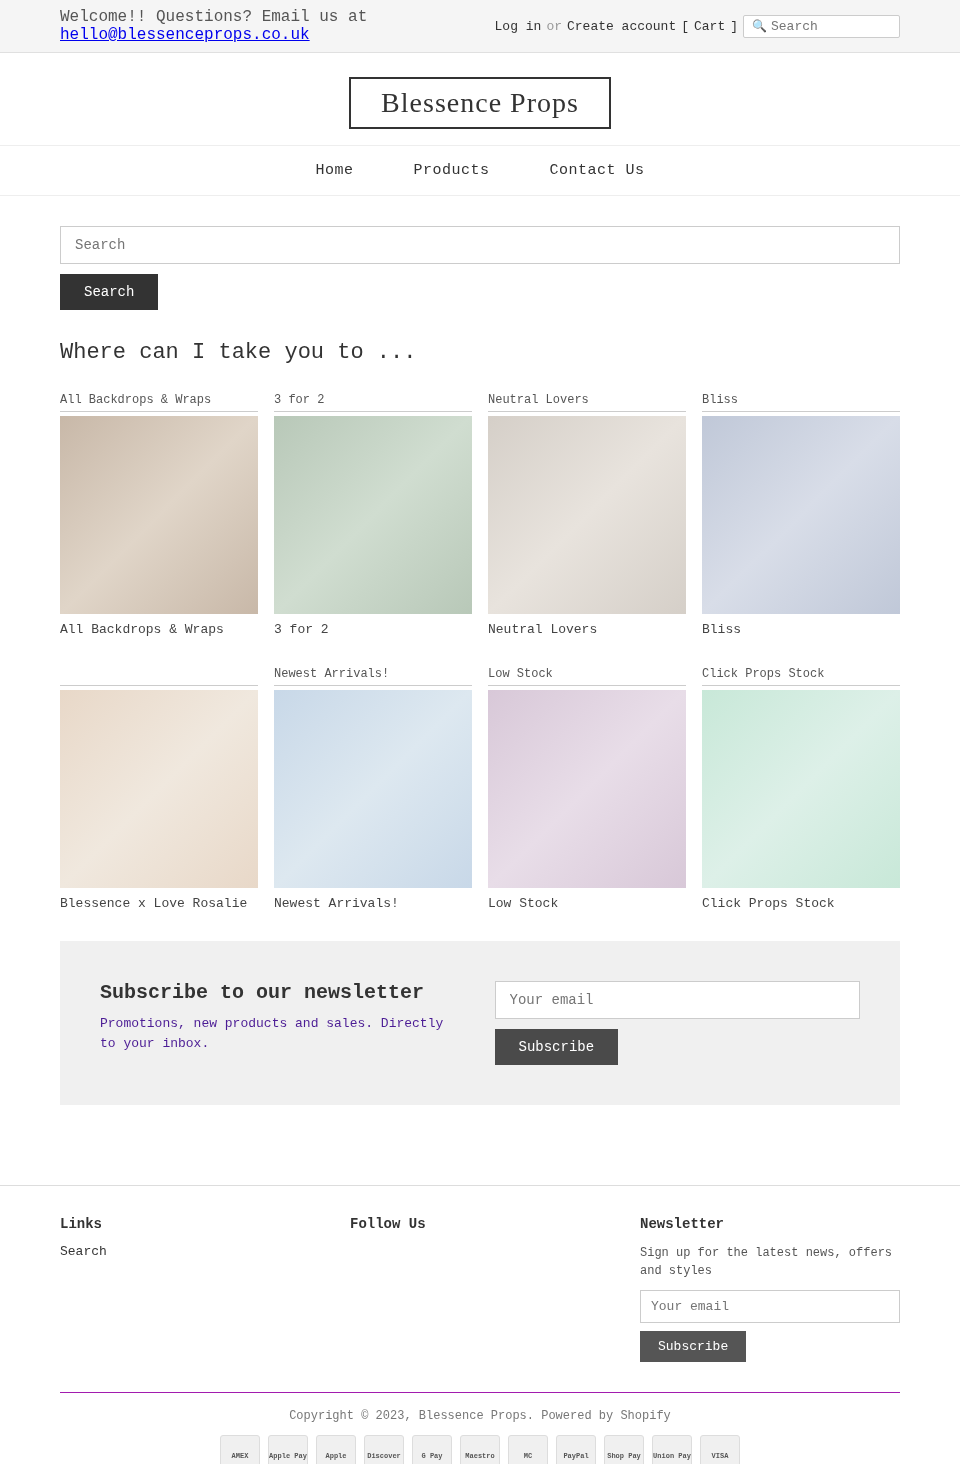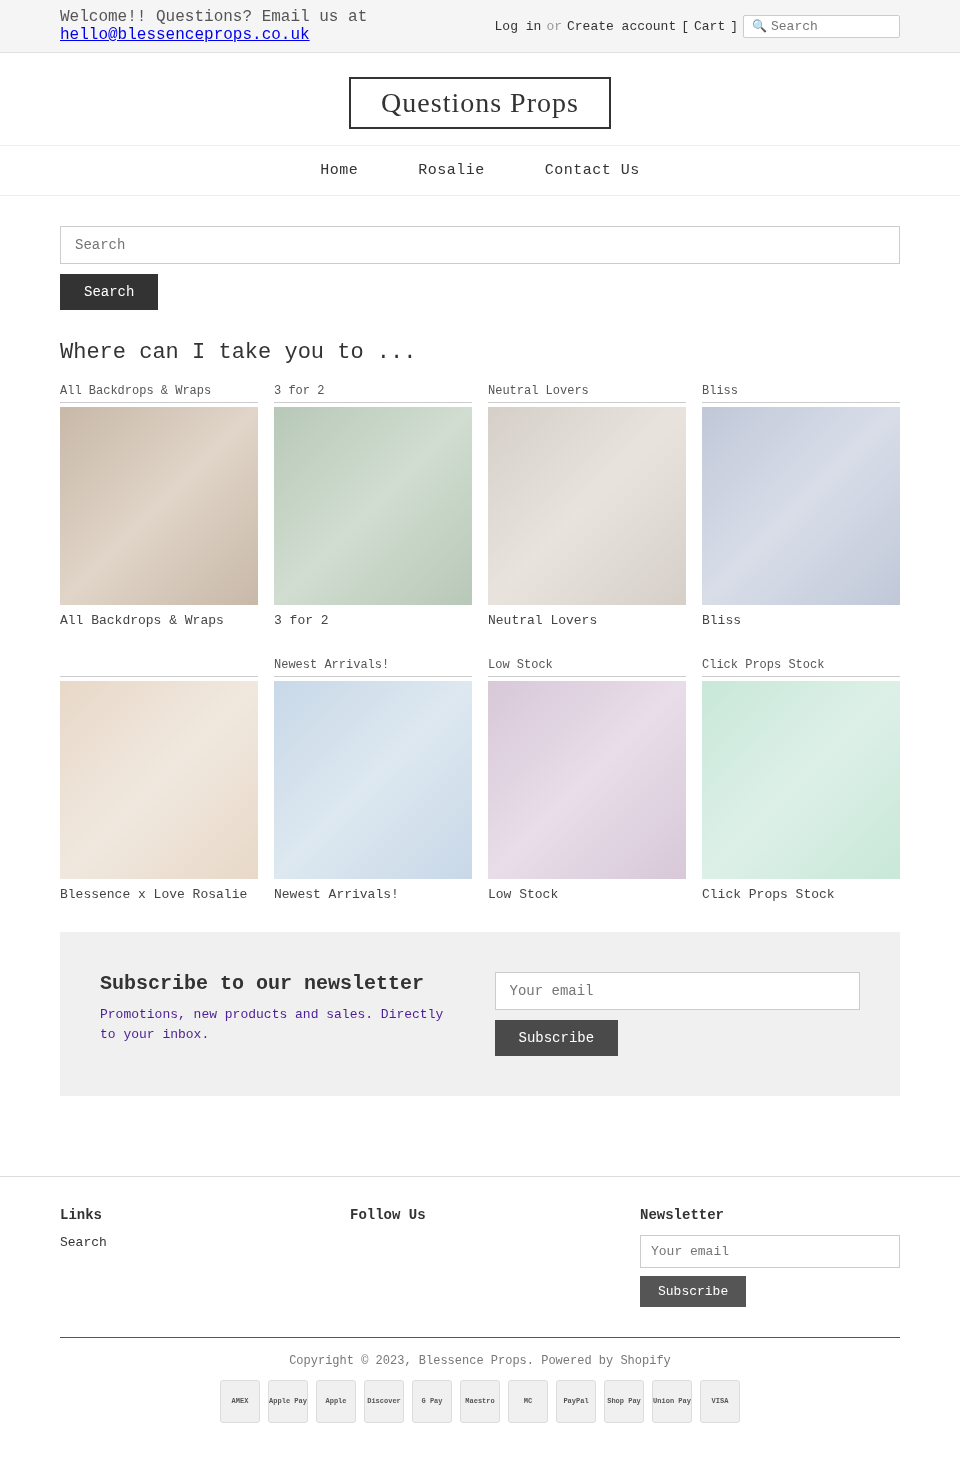--- a/index.html
+++ b/index.html
@@ -96,21 +96,21 @@
       font-size: 14px;
       cursor: pointer;
       font-family: inherit;
       width: fit-content;
     }
 
     
     .section-heading {
       font-size: 22px;
       font-weight: normal;
-      margin-bottom: 19px;
+      margin-bottom: 28px;
       color: #333;
       font-family: 'Courier New', Courier, monospace;
     }
 
     
     .grid-row {
       display: grid;
       grid-template-columns: repeat(4, 1fr);
       gap: 16px;
       margin-bottom: 30px;
@@ -277,27 +277,27 @@
     <span>]</span>
     <div class="top-bar-search">
       <span class="search-icon-small">🔍</span>
       <input type="text" placeholder="Search" style="">
     </div>
   </div>
 </div>
 
 <div class="logo-area">
   <a href="#">
-    <div class="logo-text">Questions Props</div>
+    <div class="logo-text">Blessence Props</div>
   </a>
 </div>
 
 <nav class="nav">
   <a href="#">Home</a>
-  <a href="#">Rosalie</a>
+  <a href="#">Products</a>
   <a href="#">Contact Us</a>
 </nav>
 
 <div class="main-content">
 
   <div class="search-box">
     <input type="text" class="search-input-main" placeholder="Search" style="">
     <button class="search-button">Search</button>
   </div>
 
@@ -382,20 +382,21 @@
   <div class="footer-grid">
     <div class="footer-col">
       <h3>Links</h3>
       <a href="#">Search</a>
     </div>
     <div class="footer-col">
       <h3>Follow Us</h3>
     </div>
     <div class="footer-col">
       <h3>Newsletter</h3>
+      <p>Sign up for the latest news, offers and styles</p>
       <input type="email" class="footer-email-input" placeholder="Your email" style="">
       <button class="footer-subscribe-btn">Subscribe</button>
     </div>
   </div>
 
   <div class="copyright">
     <span>Copyright © 2023, Blessence Props. Powered by Shopify</span>
     <div class="payment-icons">
       <div class="payment-icon">AMEX</div>
       <div class="payment-icon">Apple Pay</div>

